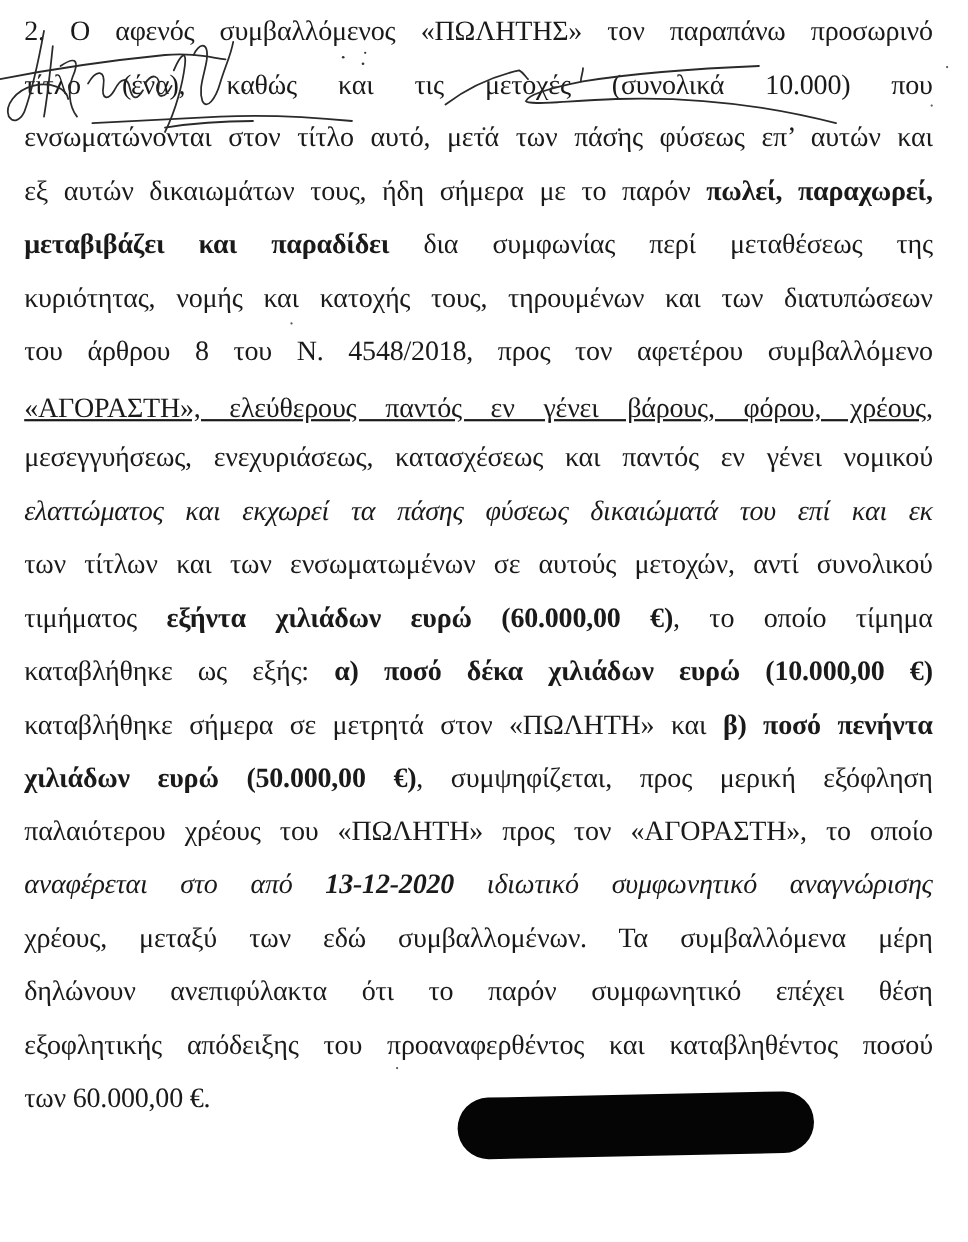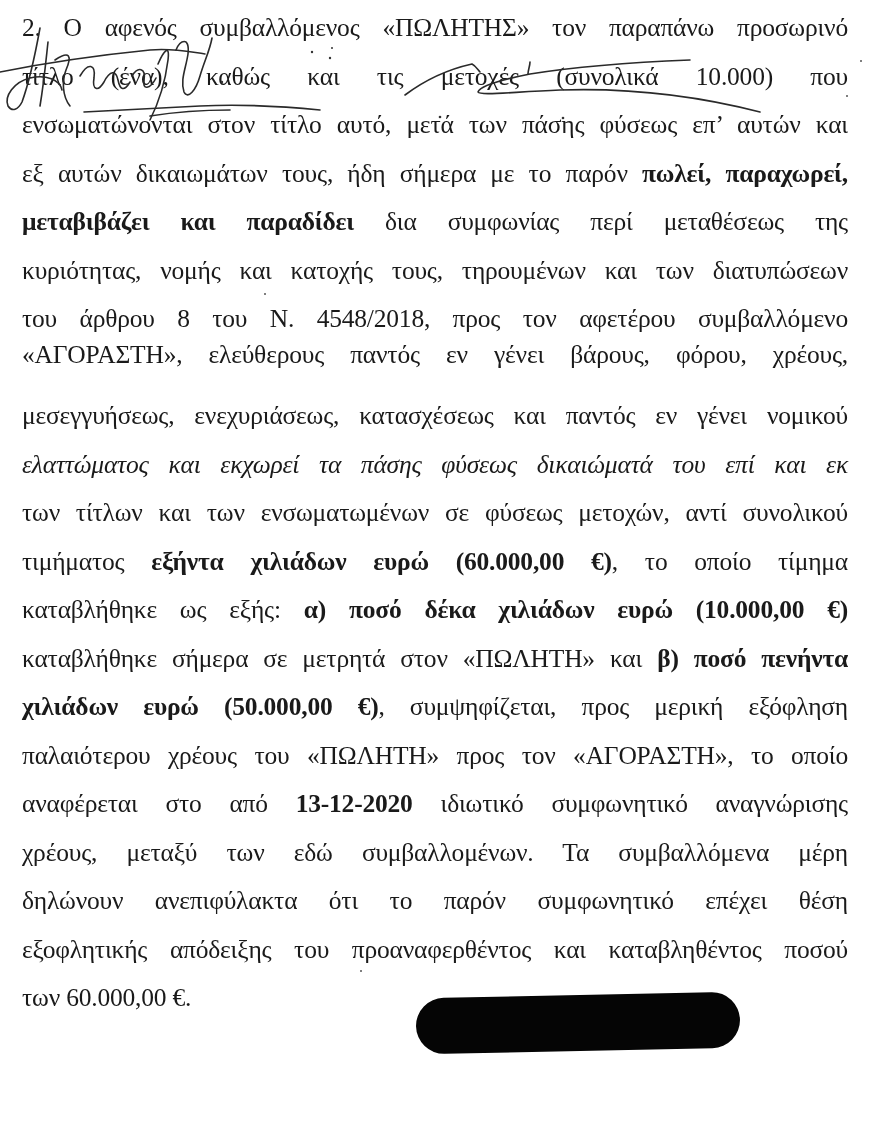--- a/index.html
+++ b/index.html
@@ -77,30 +77,30 @@
 
 <div class="page">
   <div id="text-body">
       <div class="line" style="top: 8px;"><span>2. Ο αφενός συμβαλλόμενος «ΠΩΛΗΤΗΣ» τον παραπάνω προσωρινό</span></div>
       <div class="line" style="top: 56.5px;"><span>τίτλο (ένα), καθώς και τις μετοχές (συνολικά 10.000) που</span></div>
       <div class="line" style="top: 105px;"><span>ενσωματώνονται στον τίτλο αυτό, μετά των πάσης φύσεως επ’ αυτών και</span></div>
       <div class="line" style="top: 153.5px;"><span>εξ αυτών δικαιωμάτων τους, ήδη σήμερα με το παρόν </span><span class="b u">πωλεί, παραχωρεί,</span></div>
       <div class="line" style="top: 202px;"><span class="b u">μεταβιβάζει και παραδίδει</span><span> δια συμφωνίας περί μεταθέσεως της</span></div>
       <div class="line" style="top: 250.5px;"><span>κυριότητας, νομής και κατοχής τους, τηρουμένων και των διατυπώσεων</span></div>
       <div class="line" style="top: 299px;"><span>του άρθρου 8 του Ν. 4548/2018, προς τον αφετέρου συμβαλλόμενο</span></div>
-      <div class="line" style="top: 335px;"><span>«ΑΓΟΡΑΣΤΗ», ελεύθερους παντός εν γένει βάρους, φόρου, χρέους,</span></div>
+      <div class="line" style="top: 351px; text-decoration: underline;"><span>«ΑΓΟΡΑΣΤΗ», ελεύθερους παντός εν γένει βάρους, φόρου, χρέους,</span></div>
       <div class="line" style="top: 396px;"><span>μεσεγγυήσεως, ενεχυριάσεως, κατασχέσεως και παντός εν γένει νομικού</span></div>
       <div class="line" style="top: 444.5px; font-style: italic;"><span>ελαττώματος και εκχωρεί τα πάσης φύσεως δικαιώματά του επί και εκ</span></div>
-      <div class="line" style="top: 493px;"><span>των τίτλων και των ενσωματωμένων σε φύσεως μετοχών, αντί συνολικού</span></div>
+      <div class="line" style="top: 493px;"><span>των τίτλων και των ενσωματωμένων σε αυτούς μετοχών, αντί συνολικού</span></div>
       <div class="line" style="top: 541.5px;"><span>τιμήματος </span><span class="b">εξήντα χιλιάδων ευρώ (60.000,00 €)</span><span>, το οποίο τίμημα</span></div>
       <div class="line" style="top: 590px;"><span>καταβλήθηκε ως εξής: </span><span class="b">α) ποσό δέκα χιλιάδων ευρώ (10.000,00 €)</span></div>
       <div class="line" style="top: 638.5px;"><span>καταβλήθηκε σήμερα σε μετρητά στον «ΠΩΛΗΤΗ» και </span><span class="b">β) ποσό πενήντα</span></div>
       <div class="line" style="top: 687px;"><span class="b">χιλιάδων ευρώ (50.000,00 €)</span><span>, συμψηφίζεται, προς μερική εξόφληση</span></div>
       <div class="line" style="top: 735.5px;"><span>παλαιότερου χρέους του «ΠΩΛΗΤΗ» προς τον «ΑΓΟΡΑΣΤΗ», το οποίο</span></div>
-      <div class="line" style="top: 784px;"><span>αναφέρεται στο από </span><span class="b">13-12-2020</span><span> ιδιωτικό συμφωνητικό αναγνώρισης</span></div>
+      <div class="line" style="top: 784px; font-style: italic;"><span>αναφέρεται στο από </span><span class="b">13-12-2020</span><span> ιδιωτικό συμφωνητικό αναγνώρισης</span></div>
       <div class="line" style="top: 832.5px;"><span>χρέους, μεταξύ των εδώ συμβαλλομένων. Τα συμβαλλόμενα μέρη</span></div>
       <div class="line" style="top: 881px;"><span>δηλώνουν ανεπιφύλακτα ότι το παρόν συμφωνητικό επέχει θέση</span></div>
       <div class="line" style="top: 929.5px;"><span>εξοφλητικής απόδειξης του προαναφερθέντος και καταβληθέντος ποσού</span></div>
       <div class="line last" style="top: 978px;"><span>των 60.000,00 €.</span></div>
     </div>
 
   <div class="redaction"></div>
 
   <svg class="sig-left" viewBox="0 0 340 110" xmlns="http://www.w3.org/2000/svg">
     <g fill="none" stroke="#2a2a2a" stroke-width="1.6" stroke-linecap="round" stroke-linejoin="round">

